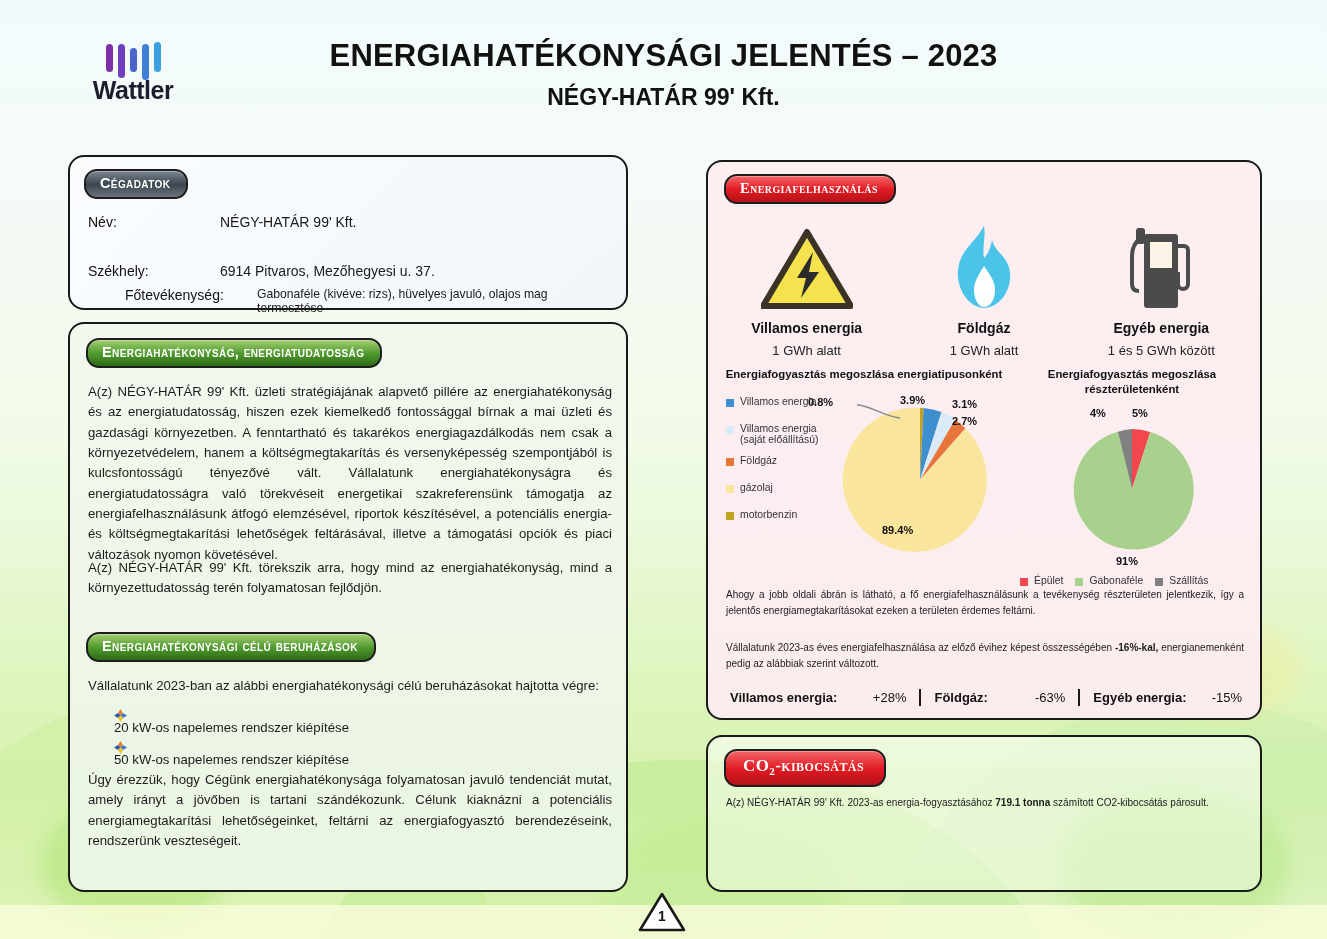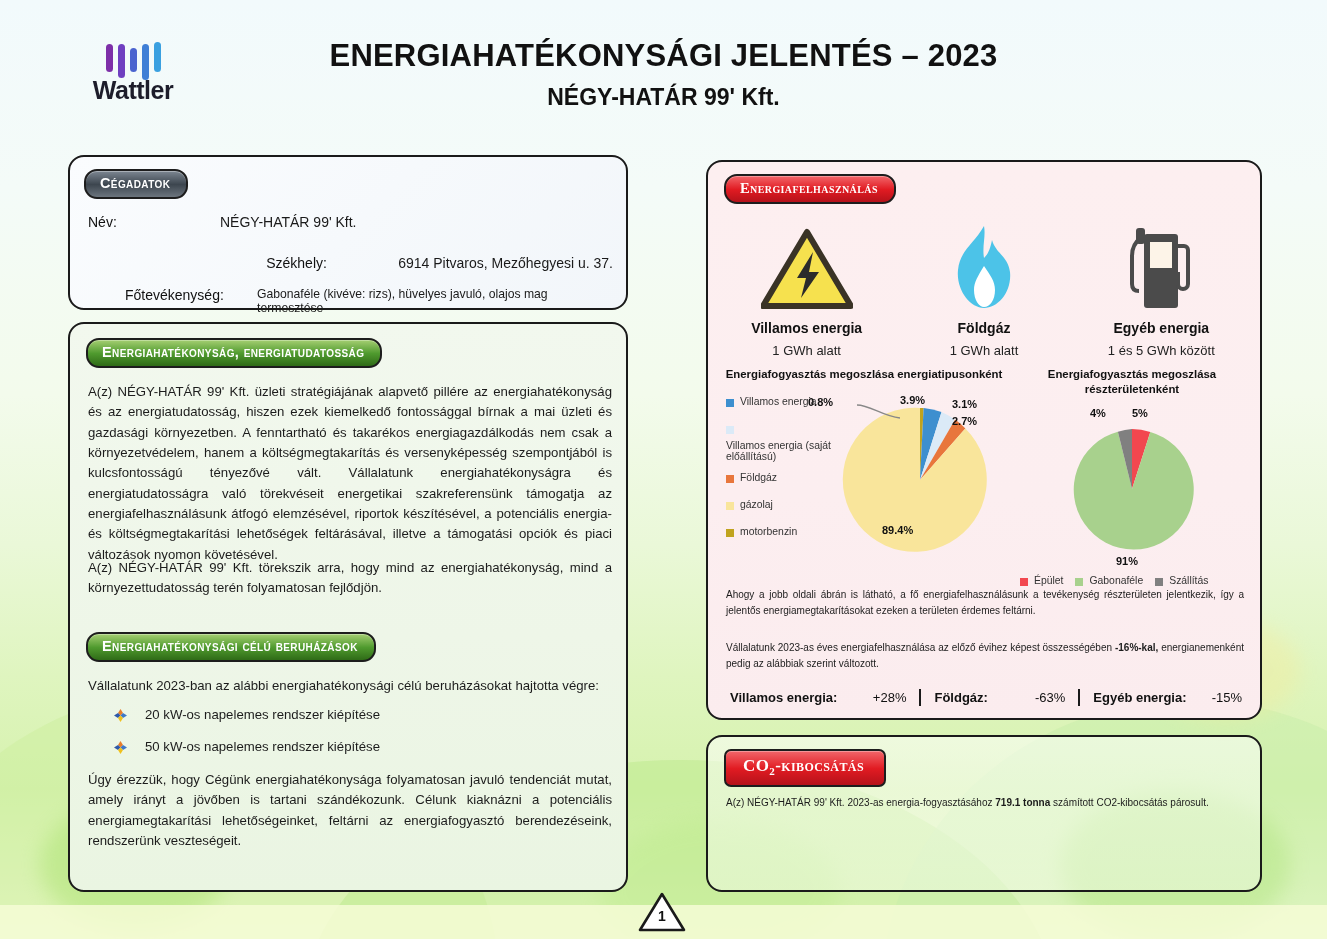--- a/index.html
+++ b/index.html
@@ -82,21 +82,21 @@
   }
   .pill-green {
     background: linear-gradient(180deg, #a5cf72 0%, #4f9a2e 52%, #2f6b17 100%);
     box-shadow: inset 0 1px 0 rgba(255,255,255,.32);
   }
   .pill-red {
     background: linear-gradient(180deg, #f2666a 0%, #e11b22 52%, #b5121a 100%);
     box-shadow: inset 0 1px 0 rgba(255,255,255,.32);
     font-family: Liberation Serif, serif;
   }
-  .pill-big { font-size: 17px; padding: 6px 20px 7px 17px; border-radius: 7px; }
+  .pill-big { font-size: 17px; padding: 6px 20px 7px 17px; }
   .pill-big sub { font-size: 11px; }
 
   
   #card-company {
     left: 68px; top: 155px; width: 560px; height: 155px;
     background: linear-gradient(135deg, #fafcfe 0%, #f2f6fa 100%);
   }
   #card-company .pill { position: absolute; left: 14px; top: 12px; }
   .info-row { position: absolute; left: 18px; width: 525px; display: flex; }
   .info-label { font-size: 14px; font-weight: normal; color: #111; width: 132px; flex: none; }
@@ -110,22 +110,22 @@
   #card-green .pill-green.p1 { position: absolute; left: 16px; top: 14px; }
   #card-green .pill-green.p2 { position: absolute; left: 16px; top: 308px; }
   .body-text {
     position: absolute;
     font-size: 13.2px;
     line-height: 1.54;
     color: #1c1c1c;
     text-align: justify;
   }
   .bullet-row {
-    position: absolute; display: flex; align-items: flex-start; gap: 18px;
-    font-size: 13.2px; color: #1c1c1c;
+    position: absolute; display: flex; align-items: flex-start; 
+    font-size: 13.2px; color: #1c1c1c; flex-direction: column;
   }
   .bullet-mark {
     width: 13px; height: 13px; flex: none; position: relative; top: 2px;
   }
 
   
   #card-energy {
     left: 706px; top: 160px; width: 556px; height: 560px;
     background: linear-gradient(180deg, #fdeff0 0%, #fceef0 60%, #fbecee 100%);
   }
@@ -216,21 +216,21 @@
     <div id="title-sub">NÉGY-HATÁR 99' Kft.</div>
   </div>
 
   <div class="card" id="card-company">
     <div class="pill pill-gray">Cégadatok</div>
 
     <div class="info-row" style="top:57px;">
       <div class="info-label">Név:</div>
       <div class="info-value">NÉGY-HATÁR 99' Kft.</div>
     </div>
-    <div class="info-row" style="top:98px;justify-content:flex-end;">
+    <div class="info-row" style="top:106px;">
       <div class="info-label">Székhely:</div>
       <div class="info-value">6914 Pitvaros, Mezőhegyesi u. 37.</div>
     </div>
     <div class="info-row" style="top:130px;padding-left:37px;">
       <div class="info-label">Főtevékenység:</div>
       <div class="info-value small">Gabonaféle (kivéve: rizs), hüvelyes javuló, olajos mag termesztése</div>
     </div>
   </div>
 
   <div class="card" id="card-green">
@@ -313,21 +313,21 @@
     </div>
 
     <div class="chart-block" style="left:16px;width:280px;">
       <div class="chart-title">Energiafogyasztás megoszlása energiatipusonként</div>
       <div style="position:relative;height:165px;margin-top:6px;">
         <div class="legend" style="position:absolute;left:2px;top:8px;width:112px;">
           <div class="legend-item">
             <span class="legend-swatch" style="background:#3d8fcf"></span>
             <span>Villamos energia</span>
           </div>
-          <div class="legend-item" style="margin-top:16px;flex-direction:column;">
+          <div class="legend-item" style="margin-top:16px;">
             <span class="legend-swatch" style="background:#dbeaf7"></span>
             <span>Villamos energia (saját előállítású)</span>
           </div>
           <div class="legend-item" style="margin-top:10px;">
             <span class="legend-swatch" style="background:#e8763c"></span>
             <span>Földgáz</span>
           </div>
           <div class="legend-item" style="margin-top:16px;">
             <span class="legend-swatch" style="background:#f9e59b"></span>
             <span>gázolaj</span>

